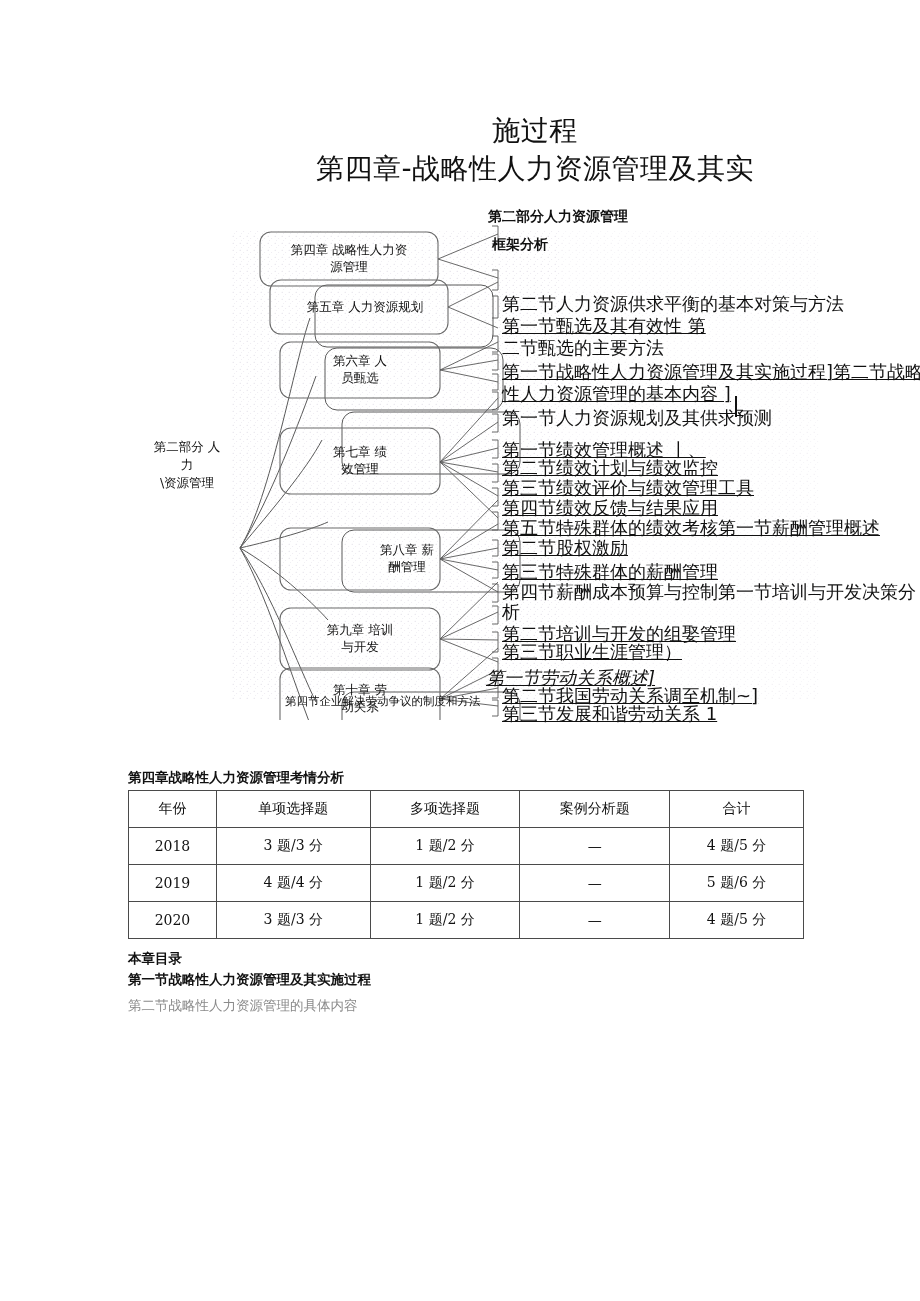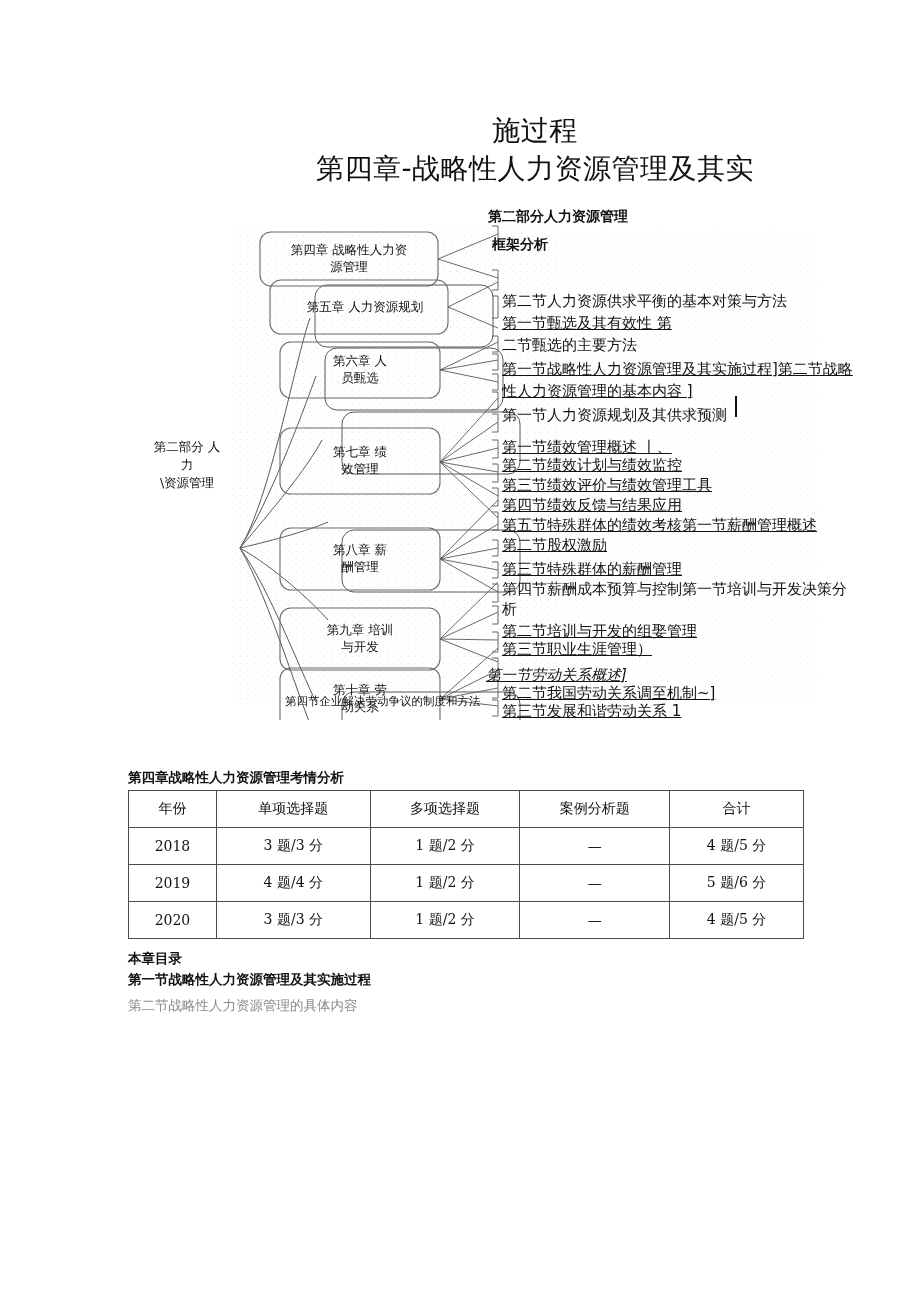--- a/index.html
+++ b/index.html
@@ -68,21 +68,21 @@
     align-items: center;
     justify-content: center;
     text-align: center;
     font-size: 12.5px;
     line-height: 1.35;
     color: #111;
     padding: 0 6px;
   }
   .mm-leaf {
     position: absolute;
-    font-size: 15px;
+    font-size: 18px;
     line-height: 1.3;
     color: #111;
     white-space: nowrap;
   }
   .mm-leaf.u { text-decoration: underline; text-decoration-thickness: 1px; }
   .mm-head-a {
     position: absolute;
     left: 368px;
     top: 8px;
     font-size: 14px;
@@ -328,21 +328,21 @@
       </div>
     </div>
 
     <div class="mm-node" style="left:160px;top:228px;width:160px;height:66px;">
       <div>
         <div>第七章 绩</div>
         <div>效管理</div>
       </div>
     </div>
 
-    <div class="mm-node" style="left:160px;top:328px;width:160px;height:62px;">
+    <div class="mm-node" style="left:160px;top:328px;width:160px;height:62px;justify-content:flex-end;">
       <div>
         <div>第八章 薪</div>
         <div>酬管理</div>
       </div>
     </div>
 
     <div class="mm-node" style="left:160px;top:408px;width:160px;height:62px;">
       <div>
         <div>第九章 培训</div>
         <div>与开发</div>

